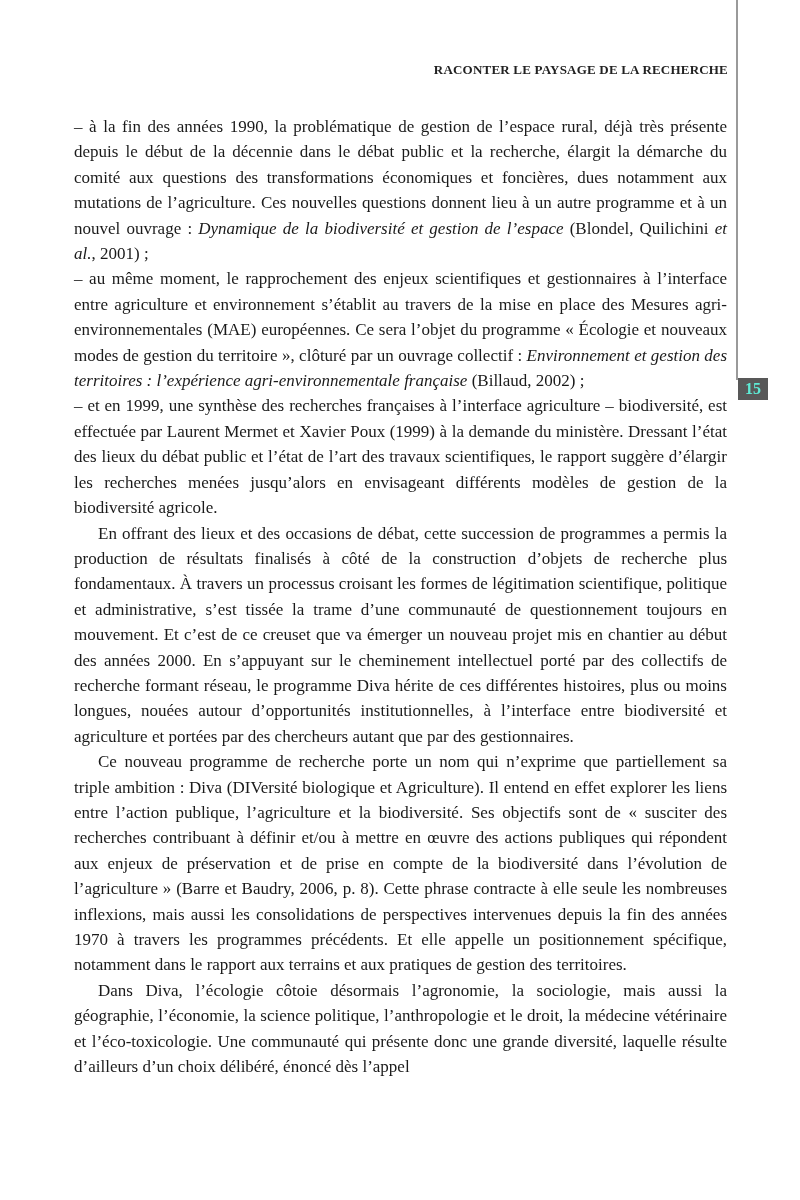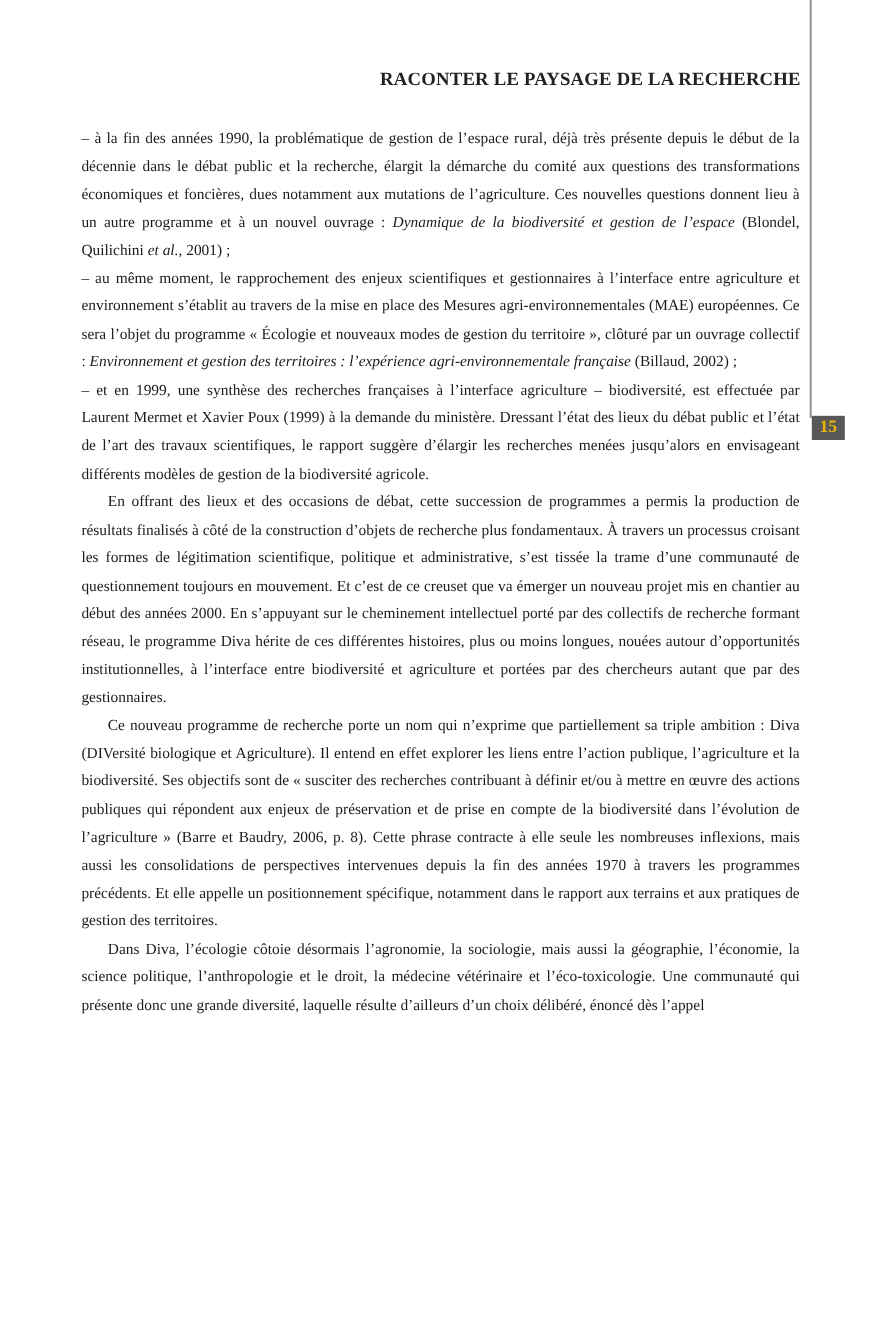--- a/index.html
+++ b/index.html
@@ -23,44 +23,44 @@
       height: 380px;
       background: #9a9a9a;
     }
     .page-tab {
       position: absolute;
       left: 738px;
       top: 378px;
       width: 30px;
       height: 22px;
       background: #585858;
-      color: #eab308;
+      color: #5eead4;
       font-family: "Liberation Serif", "DejaVu Serif", serif;
       font-weight: bold;
       font-size: 16px;
       line-height: 22px;
       text-align: center;
     }
     .running-head {
       position: absolute;
       right: 72px;
       top: 62px;
-      font-size: 17px;
+      font-size: 13px;
       letter-spacing: 0.2px;
       font-weight: bold;
       color: #222;
       white-space: nowrap;
       text-align: center;
     }
     .text-block {
       position: absolute;
       left: 74px;
       top: 114px;
       width: 653px;
-      font-size: 14px;
+      font-size: 17px;
       line-height: 25.4px;
       text-align: justify;
     }
     .text-block p {
       margin: 0;
     }
     .text-block p.indent {
       text-indent: 24px;
       font-family: Liberation Serif, serif;
     }

